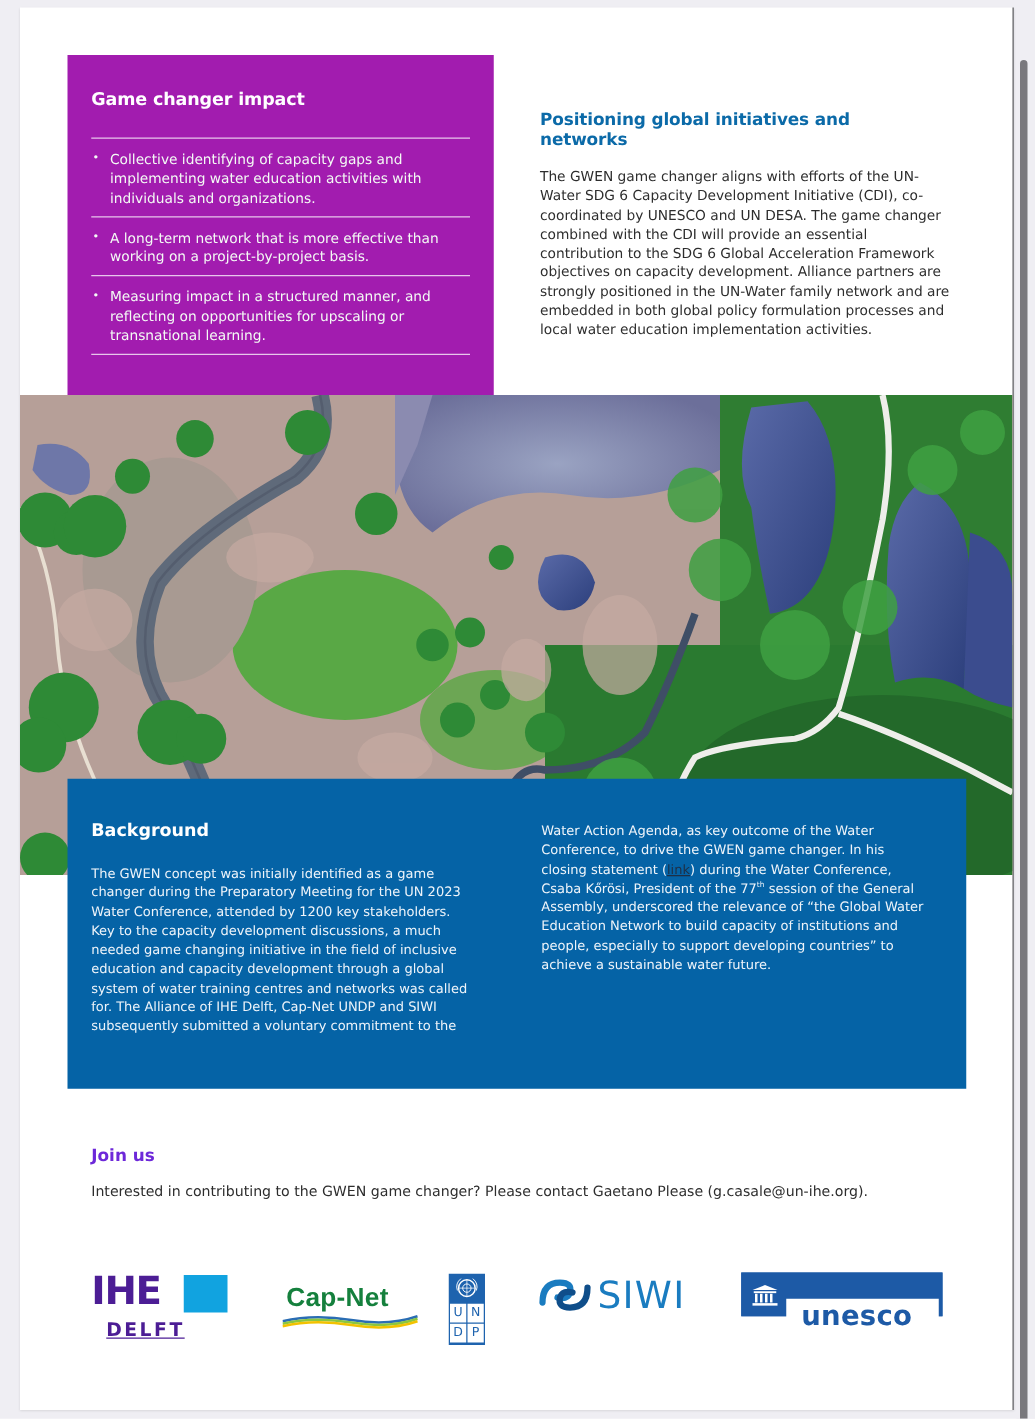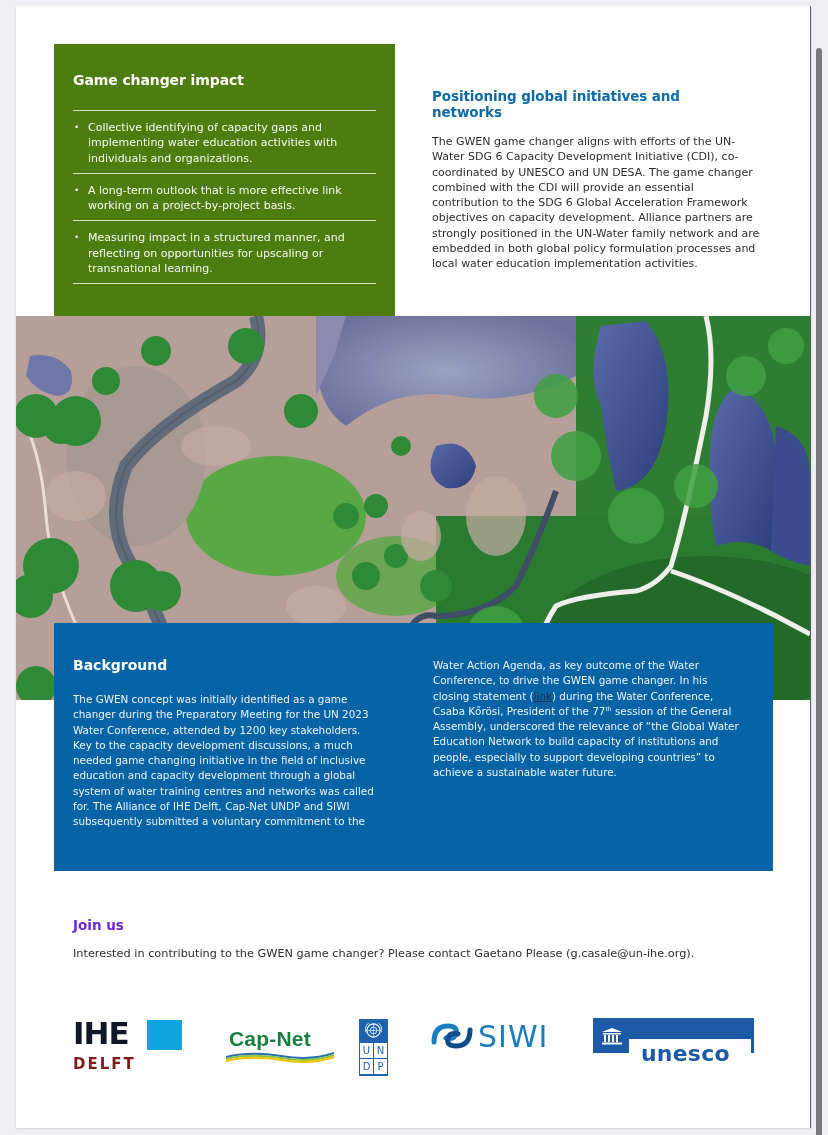--- a/index.html
+++ b/index.html
@@ -12,21 +12,21 @@
     position: absolute; left: 16px; top: 6px; width: 794px; height: 1122px;
     background: #ffffff; border-right: 1px solid #5b5b5f;
     box-shadow: 0 1px 2px rgba(0,0,0,0.12);
   }
   .scroll-track { position: absolute; left: 813px; top: 0; width: 15px; height: 1135px; background: #efeef3; }
   .scroll-thumb { position: absolute; left: 816px; top: 48px; width: 6px; height: 1087px; background: #79787d; border-radius: 3px 3px 0 0; }
 
   
   .impact {
     position: absolute; left: 54px; top: 44px; width: 341px; height: 272px;
-    background: #4d7c0f; color: #ffffff; box-sizing: border-box; padding: 28px 19px 0 19px;
+    background: #a21caf; color: #ffffff; box-sizing: border-box; padding: 28px 19px 0 19px;
   }
   .impact h2 { margin: 0; font-size: 14px; font-weight: bold; letter-spacing: -0.1px; height: 38px; }
   .impact ul { list-style: none; margin: 0; padding: 0; border-top: 1px solid rgba(255,255,255,0.75); }
   .impact li {
     position: relative; font-size: 11px; line-height: 15.3px; padding: 9px 0 7px 15px;
     border-bottom: 1px solid rgba(255,255,255,0.75); color: #f4fbf5;
   }
   .impact li .bullet { position: absolute; left: 1px; top: 9px; font-size: 9px; }
 
   
@@ -55,23 +55,23 @@
   sup { font-size: 6px; line-height: 0; }
 
   
   .join { position: absolute; left: 73px; top: 917px; width: 700px; }
   .join h2 { margin: 0 0 14px 0; font-size: 13.5px; font-weight: bold; color: #6d28d9; }
   .join p { margin: 0; font-size: 11.3px; color: #2d2d2d; }
 
   
   .logo { position: absolute; }
   .ihe { left: 73px; top: 1019px; width: 110px; height: 54px; }
-  .ihe .ihe-word { position: absolute; left: 0; top: -4px; font: bold 31px/36px "DejaVu Sans", sans-serif; color: #0f172a; letter-spacing: -1px; }
+  .ihe .ihe-word { position: absolute; left: 0; top: -4px; font: bold 31px/36px "DejaVu Sans", sans-serif; color: #4c1d95; letter-spacing: -1px; }
   .ihe .ihe-square { position: absolute; left: 74px; top: 1px; width: 35px; height: 30px; background: #11a3e0; }
-  .ihe .ihe-delft { position: absolute; left: 0; top: 36px; font: bold 15px/18px "DejaVu Sans", sans-serif; color: #7f1d1d; letter-spacing: 2px; }
+  .ihe .ihe-delft { position: absolute; left: 12px; top: 36px; font: bold 15px/18px "DejaVu Sans", sans-serif; color: #4c1d95; letter-spacing: 2px; text-decoration: underline; }
   .capnet { left: 226px; top: 1027px; width: 110px; height: 40px; }
   .capnet .capnet-word { position: absolute; left: 3px; top: 0; font: bold 21px/24px "Liberation Sans", sans-serif; color: #15803d; letter-spacing: 0.2px; }
   .capnet svg { position: absolute; left: 0; top: 22px; }
   .undp { left: 359px; top: 1019px; width: 29px; height: 57px; background: #1e63ae; }
   .undp .globe { position: absolute; left: 5px; top: 2px; width: 19px; height: 19px; }
   .undp .letters { position: absolute; left: 1px; top: 24px; width: 27px; display: grid; grid-template-columns: 1fr 1fr; gap: 1px; }
   .undp .letters span { background: #fff; color: #1e63ae; font: 10px/15px "DejaVu Sans", sans-serif; text-align: center; height: 15px; }
   .siwi { left: 430px; top: 1019px; width: 122px; height: 36px; }
   .siwi svg { position: absolute; left: 0; top: 1px; }
   .siwi .siwi-word { position: absolute; left: 48px; top: 0; font: 30px/36px "DejaVu Sans", sans-serif; color: #1a7cc0; letter-spacing: 1px; }
@@ -85,21 +85,21 @@
 
 <div class="scroll-track"></div>
 <div class="scroll-thumb"></div>
 
 <div class="page"></div>
 
 <section class="impact">
   <h2>Game changer impact</h2>
   <ul>
     <li><span class="bullet">•</span><span>Collective identifying of capacity gaps and implementing water education activities with individuals and organizations.</span></li>
-    <li><span class="bullet">•</span><span>A long-term outlook that is more effective link working on a project-by-project basis.</span></li>
+    <li><span class="bullet">•</span><span>A long-term network that is more effective than working on a project-by-project basis.</span></li>
     <li><span class="bullet">•</span><span>Measuring impact in a structured manner, and reflecting on opportunities for upscaling or transnational learning.</span></li>
   </ul>
 </section>
 
 <section class="positioning">
   <h2>Positioning global initiatives and networks</h2>
   <p>The GWEN game changer aligns with efforts of the UN-Water SDG 6 Capacity Development Initiative (CDI), co-coordinated by UNESCO and UN DESA. The game changer combined with the CDI will provide an essential contribution to the SDG 6 Global Acceleration Framework objectives on capacity development. Alliance partners are strongly positioned in the UN-Water family network and are embedded in both global policy formulation processes and local water education implementation activities.</p>
 </section>
 
 <div class="photo">

